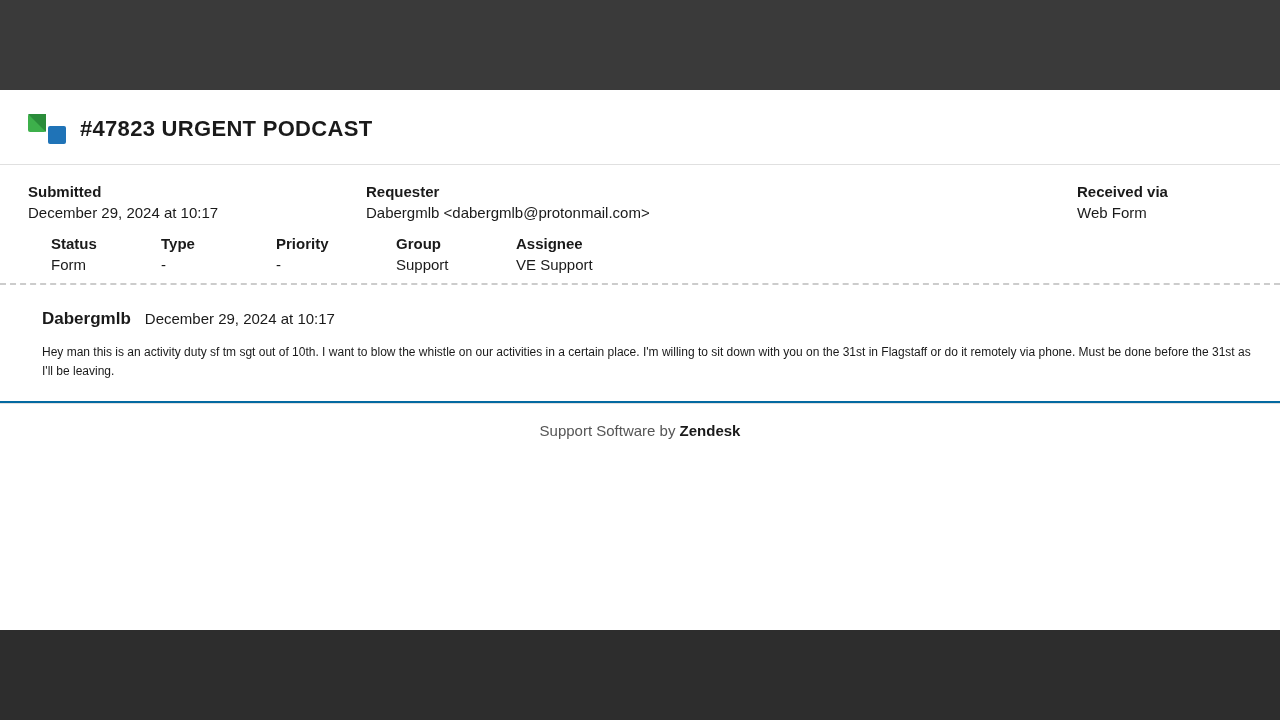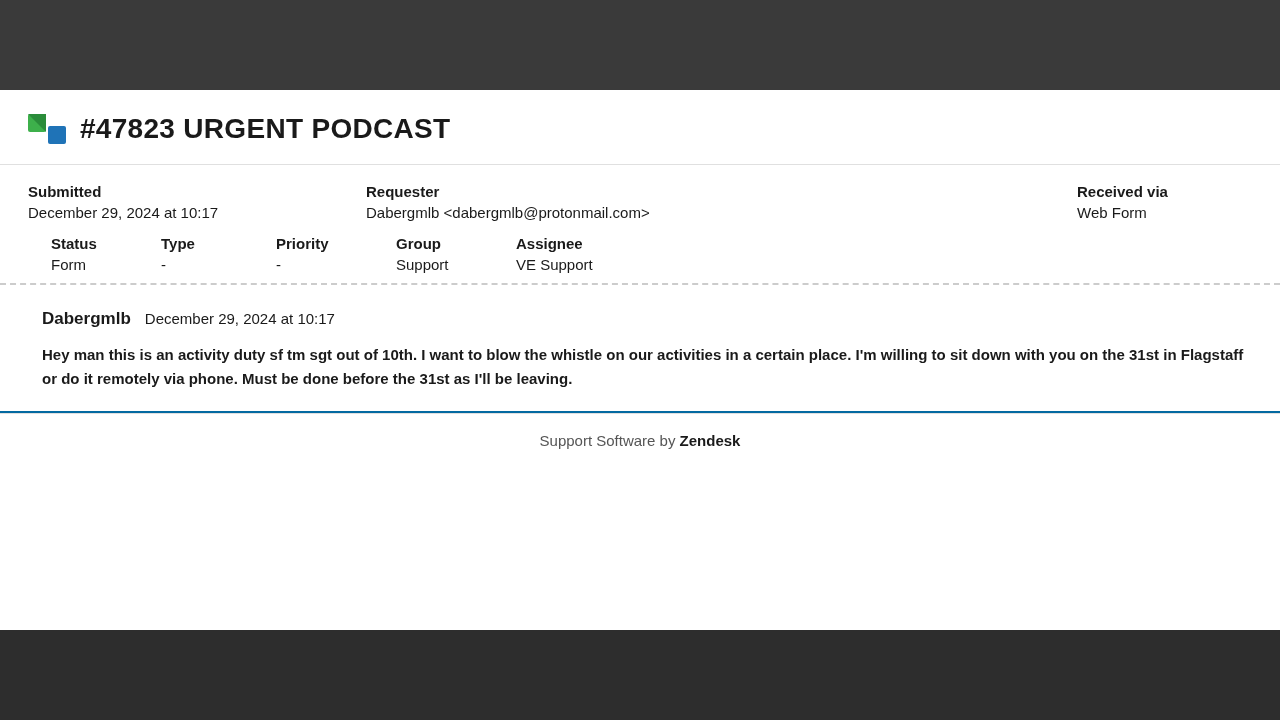--- a/index.html
+++ b/index.html
@@ -38,21 +38,21 @@
       border-bottom: 1px solid #e0e0e0;
     }
 
     .zendesk-logo {
       width: 38px;
       height: 38px;
       flex-shrink: 0;
     }
 
     .ticket-title {
-      font-size: 28px;
+      font-size: 22px;
       font-weight: 700;
       color: #1a1a1a;
       letter-spacing: 0.3px;
     }
 
     .ticket-meta-section {
       padding: 18px 28px 10px 28px;
       border-bottom: 2px dashed #cccccc;
     }
 
@@ -137,24 +137,23 @@
       color: #1a1a1a;
     }
 
     .message-timestamp {
       font-size: 15px;
       color: #1a1a1a;
       font-weight: 400;
     }
 
     .message-body {
-      font-size: 15px;
+      font-size: 12px;
       color: #1a1a1a;
       line-height: 1.6;
-      font-weight: bold;
     }
 
     .footer {
       padding: 18px 28px;
       text-align: center;
       border-top: 1px solid #e0e0e0;
       font-size: 15px;
       color: #555555;
     }
 

